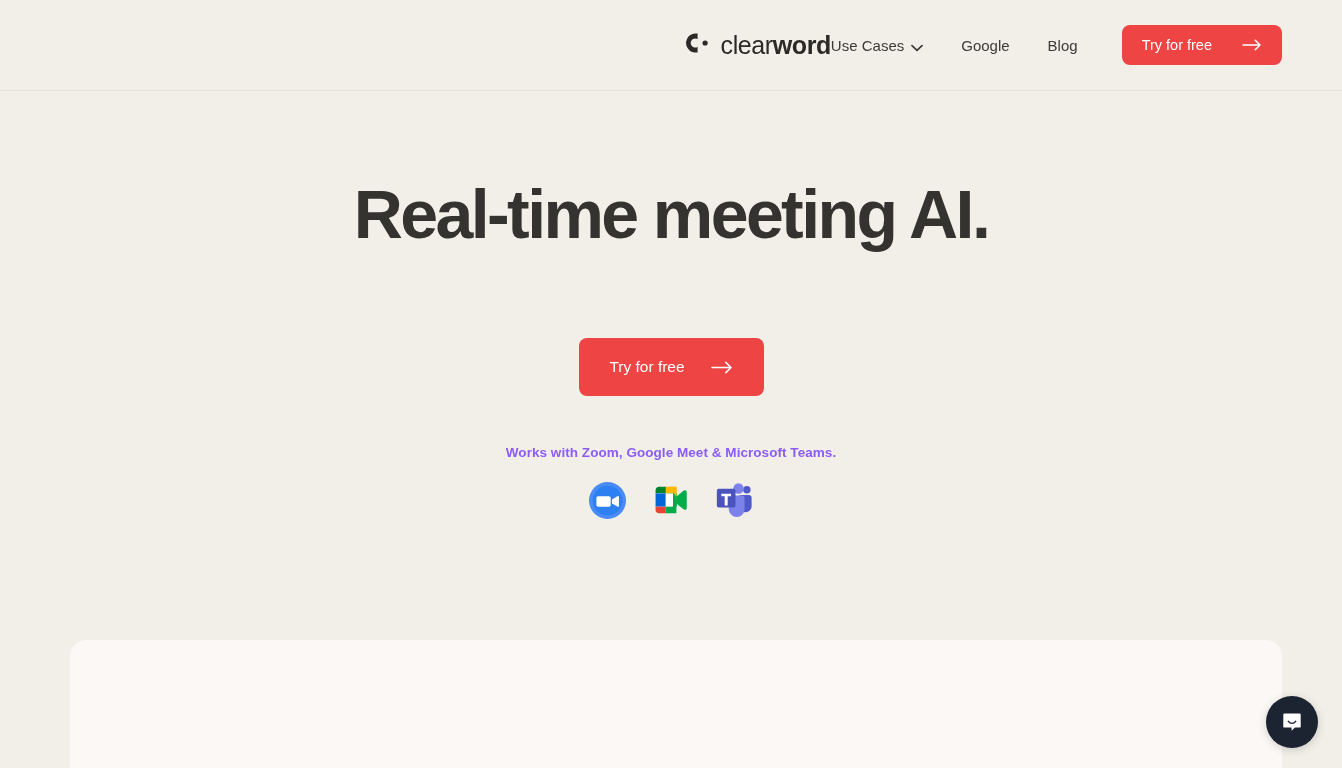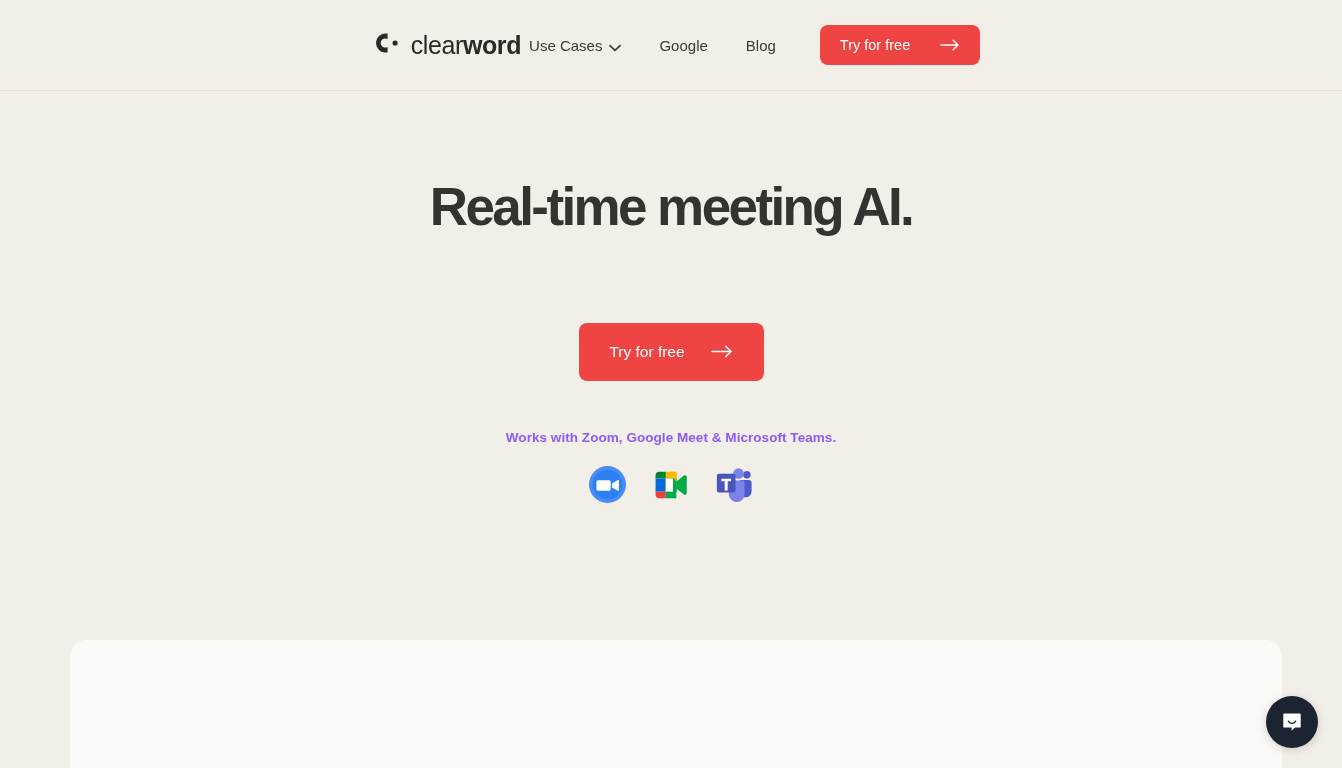--- a/index.html
+++ b/index.html
@@ -16,21 +16,21 @@
     -webkit-font-smoothing: antialiased;
     color: #33312E;
   }
 
   
   .header {
     height: 91px;
     width: 100%;
     display: flex;
     align-items: center;
-    justify-content: center;
+    justify-content: flex-end;
     padding: 0 60px 0 68px;
     border-bottom: 1px solid #E6E2DA;
     background: #F2EFE9;
     position: relative;
   }
 
   .brand {
     display: flex;
     align-items: center;
     gap: 11px;
@@ -47,21 +47,20 @@
     line-height: 1;
     white-space: nowrap;
   }
   .brand-text .light { font-weight: 400; }
   .brand-text .bold  { font-weight: 700; }
 
   .nav {
     display: flex;
     align-items: center;
     gap: 0;
-    margin-left: 8px;
   }
 
   .nav-item {
     font-size: 15px;
     color: #3C3A36;
     text-decoration: none;
     padding: 8px 0;
     margin-right: 38px;
     display: flex;
     align-items: center;
@@ -97,21 +96,21 @@
   .hero {
     width: 100%;
     padding-top: 88px;
     display: flex;
     flex-direction: column;
     align-items: center;
     text-align: center;
   }
 
   .headline {
-    font-size: 53px;
+    font-size: 68px;
     font-weight: 700;
     letter-spacing: -2.6px;
     color: #343330;
     line-height: 1.05;
     margin-bottom: 26px;
   }
 
   .subheadline {
     font-size: 17.5px;
     color: #6F6B64;

